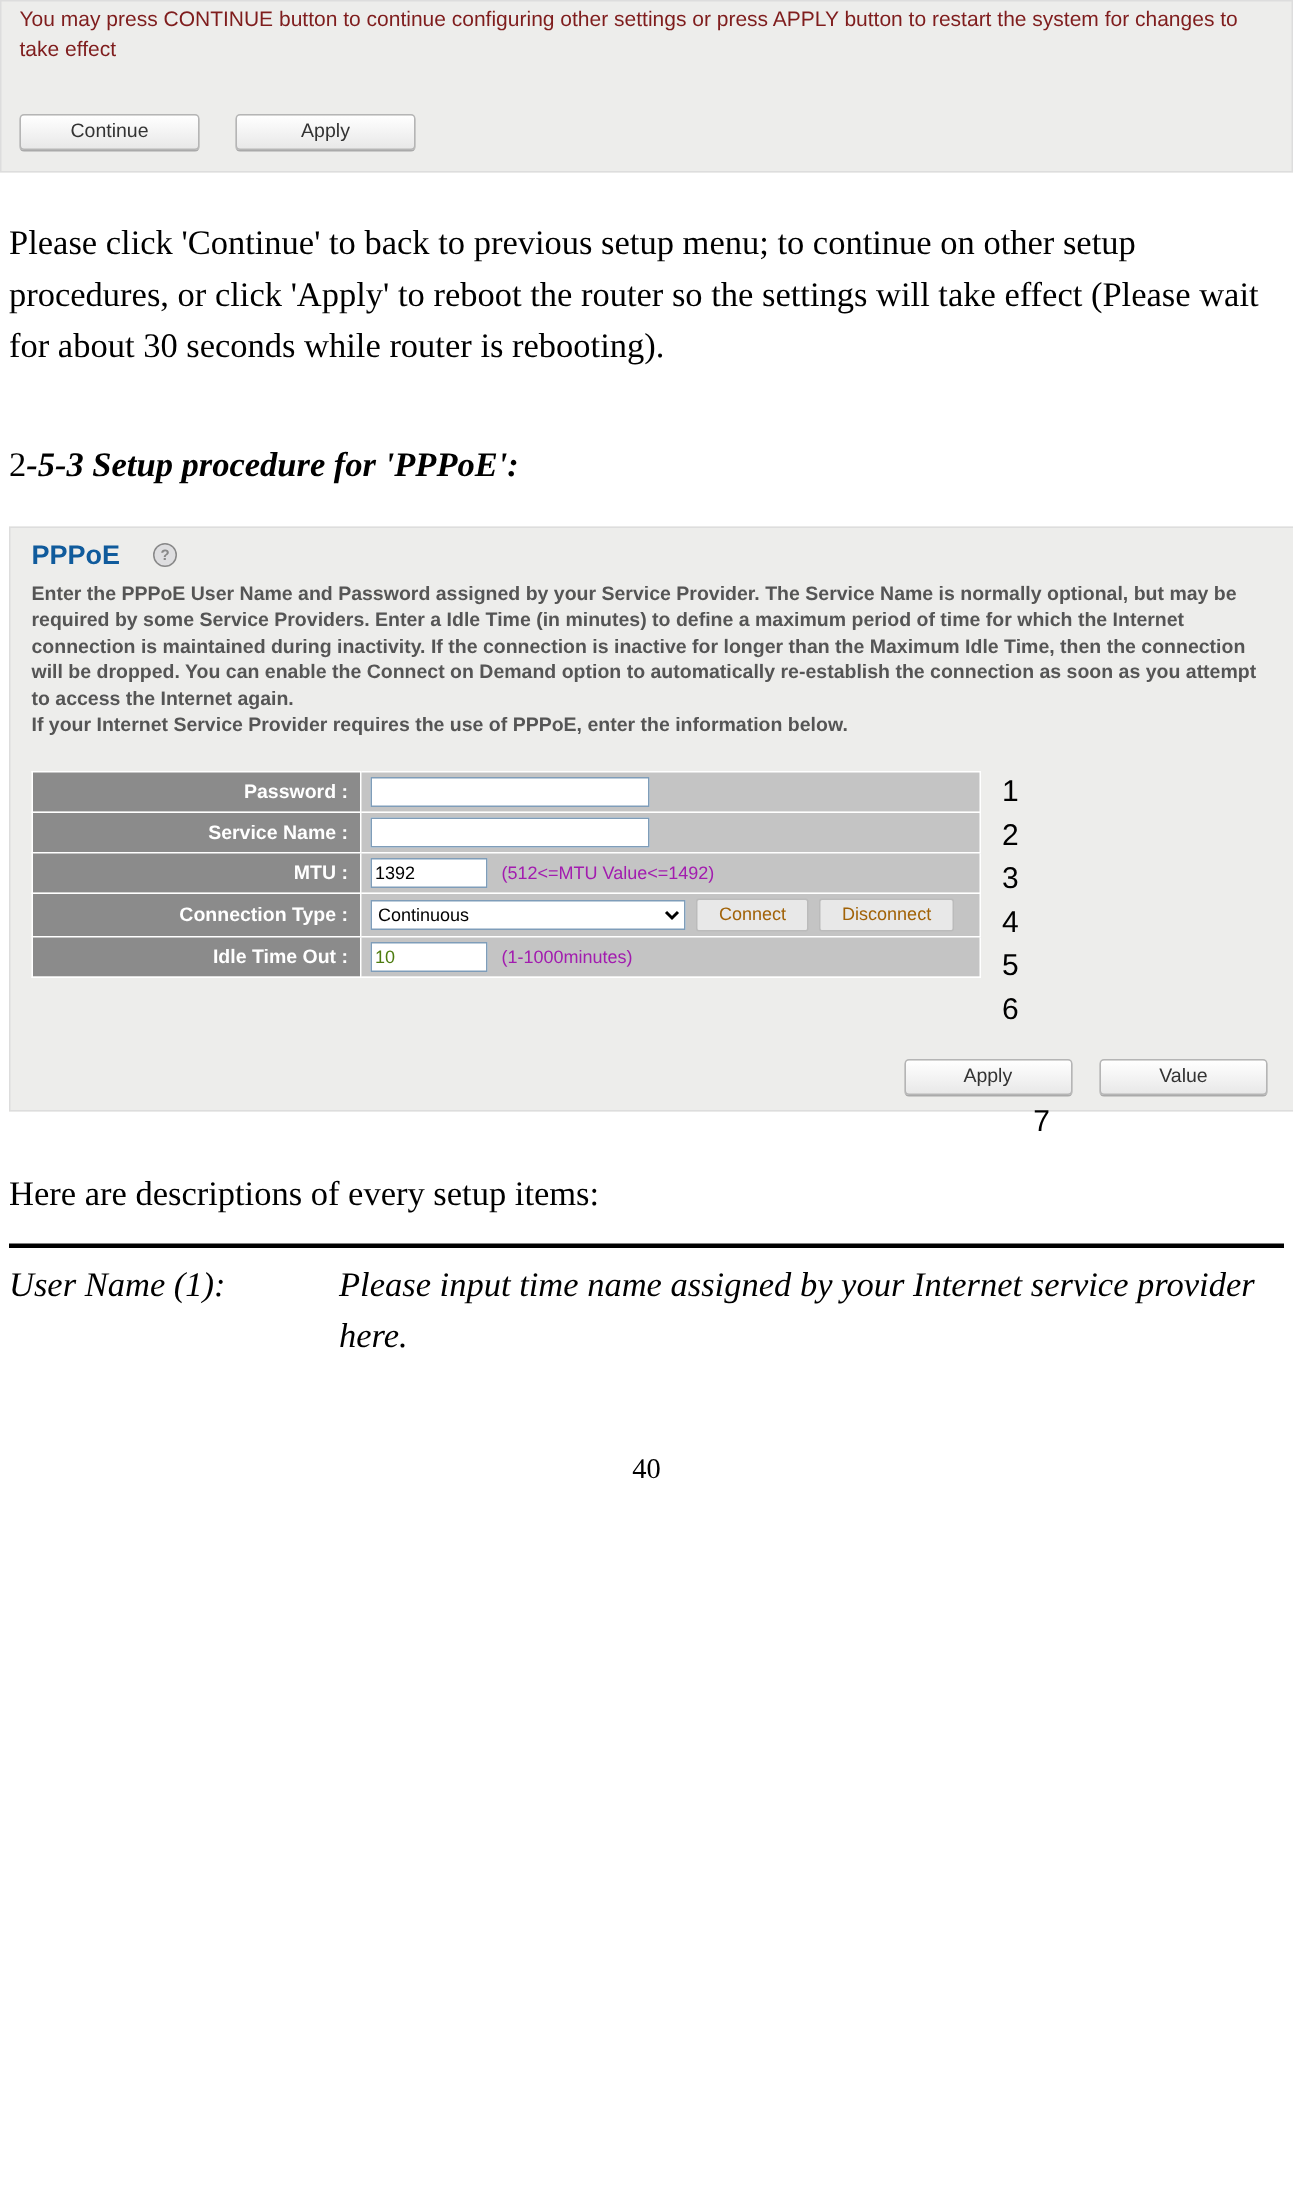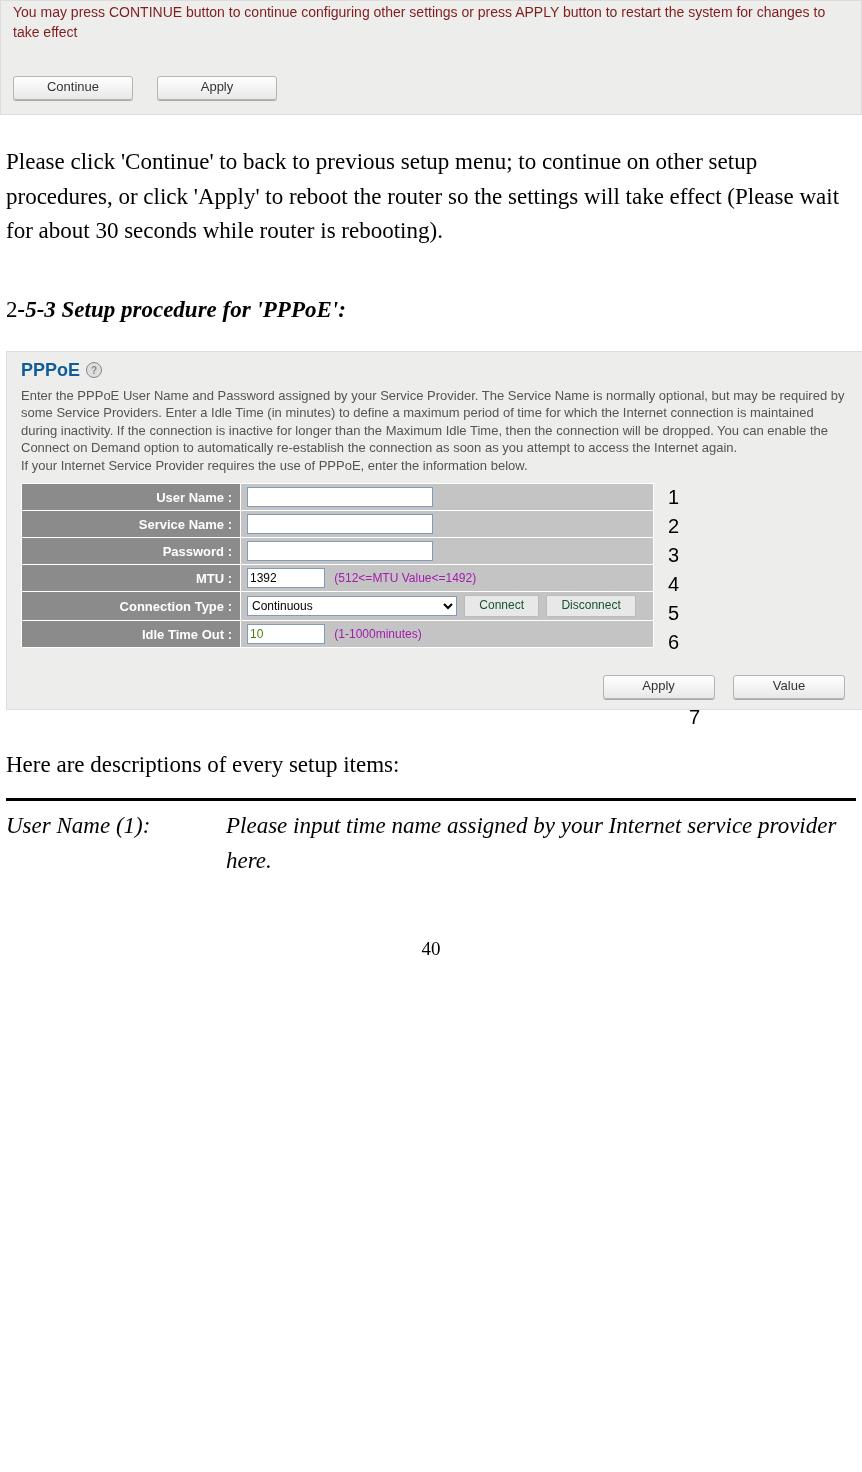--- a/index.html
+++ b/index.html
@@ -72,39 +72,40 @@
     font-family: Arial, sans-serif;
   }
   .pppoe-title {
     font-family: "Comic Sans MS", Arial, sans-serif;
     color: #105b9c;
     font-weight: bold;
     font-size: 18px;
     margin-bottom: 6px;
     display: flex;
     align-items: center;
-    gap: 6px;
+    gap: 22px;
   }
   .help-icon {
     width: 14px; height: 14px;
     border: 1px solid #888;
     border-radius: 50%;
     display: inline-flex;
     align-items: center;
     justify-content: center;
     font-size: 10px;
     background: #dedee0;
     color: #888;
     font-family: Arial;
   }
   .pppoe-desc {
     font-size: 13px;
     color: #555;
     line-height: 1.35;
-    margin-bottom: 9px;
+    margin-bottom: 22px;
+    font-weight: bold;
   }
   .form-wrap {
     display: flex;
     align-items: flex-start;
   }
   .form-table {
     border-collapse: collapse;
   }
   .form-table td.label-cell {
     background: #8b8b8b;
@@ -141,21 +142,21 @@
     font-size: 12px;
     background: #fff;
     vertical-align: middle;
   }
   .mini-btn {
     display: inline-block;
     height: 20px;
     line-height: 18px;
     padding: 0 14px;
     font-size: 12px;
-    color: #14532d;
+    color: #a16207;
     background: #e8e8e8;
     border: 1px solid #bbb;
     border-radius: 2px;
     vertical-align: middle;
     margin-left: 4px;
   }
   .hint {
     font-size: 12px;
     color: #a21caf;
     margin-left: 6px;
@@ -239,31 +240,27 @@
     <div class="pppoe-title">
       <span>PPPoE</span>
       <span class="help-icon">?</span>
     </div>
     <div class="pppoe-desc" style="white-space:pre-line;">Enter the PPPoE User Name and Password assigned by your Service Provider. The Service Name is normally optional, but may be required by some Service Providers. Enter a Idle Time (in minutes) to define a maximum period of time for which the Internet connection is maintained during inactivity. If the connection is inactive for longer than the Maximum Idle Time, then the connection will be dropped. You can enable the Connect on Demand option to automatically re-establish the connection as soon as you attempt to access the Internet again.
 If your Internet Service Provider requires the use of PPPoE, enter the information below.</div>
 
     <div class="form-wrap">
       <table class="form-table">
         <tbody>
-            <tr>
-          <td class="label-cell">User Name :</td>
-          <td class="value-cell"><input class="txt-input" style=""></td>
+        <tr>
+          <td class="label-cell">Password :</td>
+          <td class="value-cell"><input class="txt-input" type="password" style=""></td>
         </tr>
         <tr>
           <td class="label-cell">Service Name :</td>
           <td class="value-cell"><input class="txt-input" style=""></td>
-        </tr>
-        <tr>
-          <td class="label-cell">Password :</td>
-          <td class="value-cell"><input class="txt-input" type="password" style=""></td>
         </tr>
         <tr>
           <td class="label-cell">MTU :</td>
           <td class="value-cell">
             <input class="txt-input small" value="1392" style="">
             <span class="hint">(512&lt;=MTU Value&lt;=1492)</span>
           </td>
         </tr>
         <tr>
           <td class="label-cell">Connection Type :</td>

